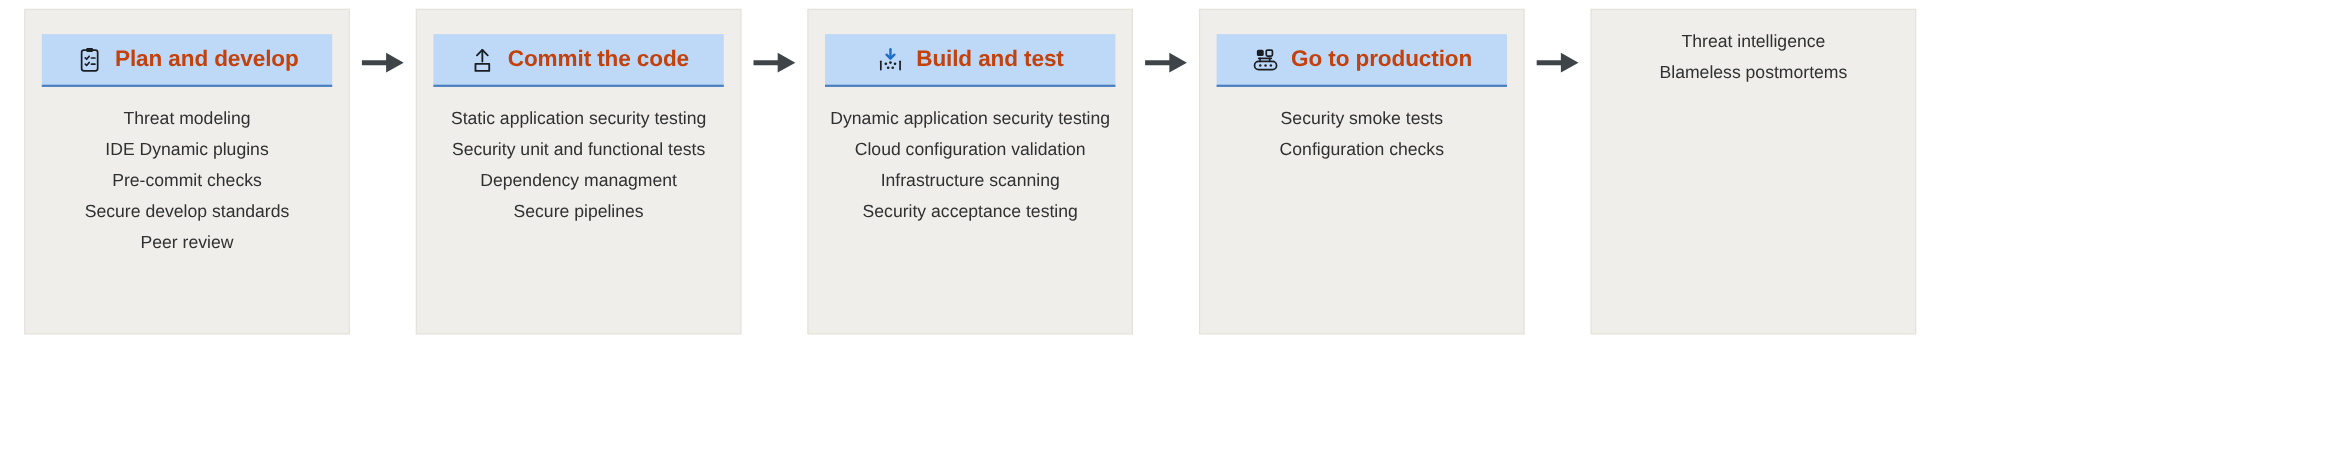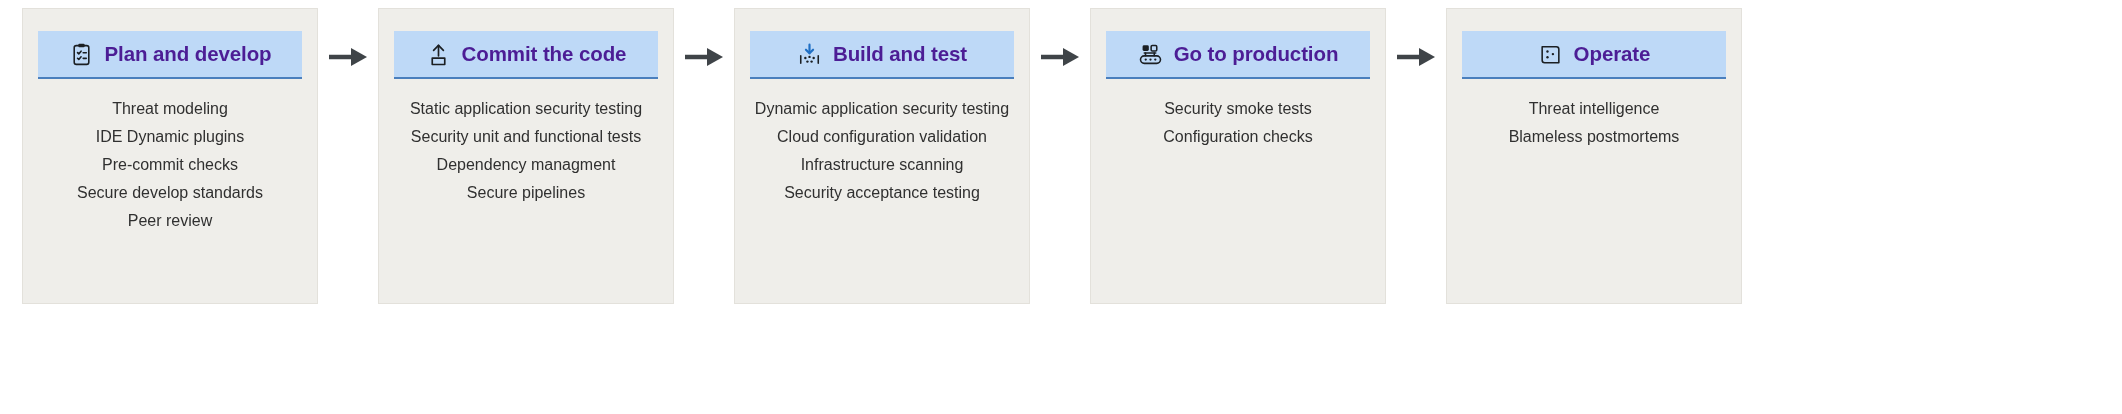--- a/index.html
+++ b/index.html
@@ -50,21 +50,21 @@
     display: inline-flex;
     align-items: center;
     justify-content: center;
     width: 26px;
     height: 26px;
     flex: 0 0 auto;
   }
   .stage-header .hdr-label {
     font-size: 20.5px;
     font-weight: bold;
-    color: #4c1d95;
+    color: #c2410c;
     letter-spacing: -0.1px;
     white-space: nowrap;
   }
   .stage-items {
     margin-top: 16px;
     width: 272px;
     display: flex;
     flex-direction: column;
     align-items: center;
     gap: 0px;
@@ -220,31 +220,20 @@
   <div class="arrow">
     <span class="arrow-inner">
       <svg width="42" height="26" viewBox="0 0 42 26">
         <path d="M2 13 H26" stroke="#3f4448" stroke-width="4.5" stroke-linecap="butt"></path>
         <path d="M24 4 L40 13 L24 22 Z" fill="#3f4448"></path>
       </svg>
     </span>
   </div>
 
   <div class="stage">
-    <div class="stage-header">
-      <span class="hdr-icon">
-        <svg width="25" height="25" viewBox="0 0 24 24" fill="none" stroke="#1b1f23" stroke-width="1.5" stroke-linecap="round" stroke-linejoin="round">
-          <path d="M4 4.6 H17.6 A2.4 2.4 0 0 1 20 7 V20 H6.4 A2.4 2.4 0 0 1 4 17.6 Z"></path>
-          <circle cx="9.1" cy="9.1" r="1.15" fill="#1b1f23" stroke="none"></circle>
-          <circle cx="14.3" cy="11.6" r="1.15" fill="#1b1f23" stroke="none"></circle>
-          <circle cx="9.1" cy="14.6" r="1.15" fill="#1b1f23" stroke="none"></circle>
-        </svg>
-      </span>
-      <span class="hdr-label">Operate</span>
-    </div>
     <div class="stage-items">
       <div class="stage-item">Threat intelligence</div>
       <div class="stage-item">Blameless postmortems</div>
     </div>
   </div>
 
   <div class="spacer-right"></div>
 </div>
 
 </body></html>

